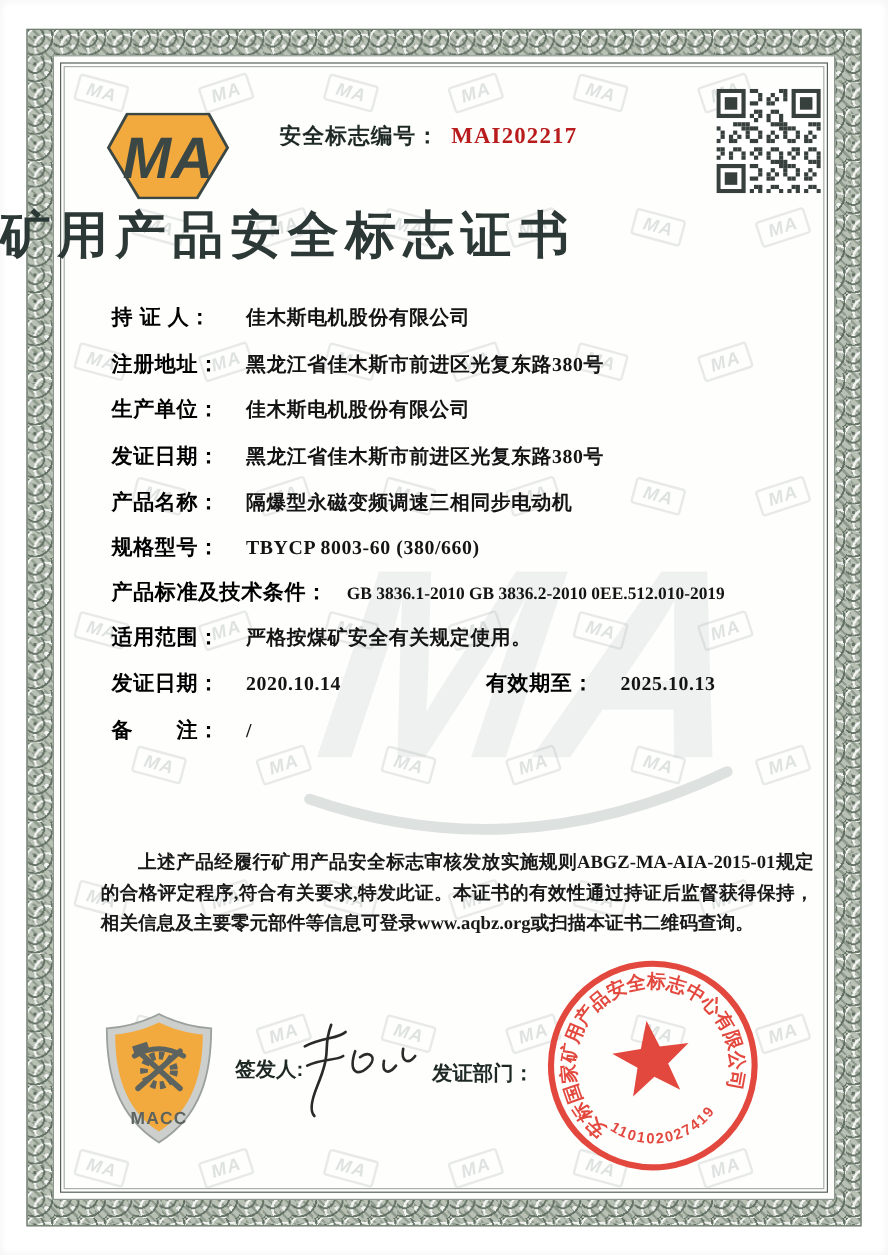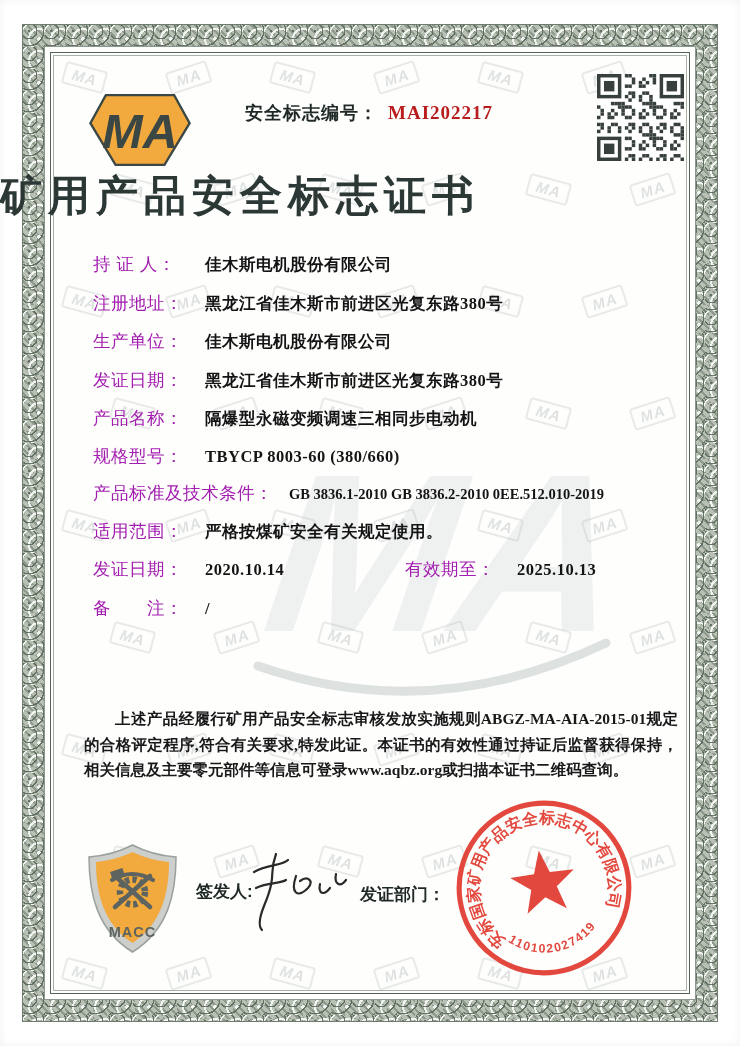--- a/index.html
+++ b/index.html
@@ -34,35 +34,35 @@
     position:absolute;left:225px;top:395px;font-size:225px;line-height:1;
     font-style:italic;font-weight:800;color:rgba(168,178,175,.17);
     transform:skewX(-8deg);font-family:"Liberation Sans",sans-serif;z-index:1;
   }
   .wm-arc{position:absolute;left:200px;top:575px;z-index:1;}
 
   .content{position:absolute;inset:0;z-index:3;}
 
   
   .ma-badge{position:absolute;left:88px;top:94px;width:104px;height:72px;}
-  .cert-no{position:absolute;left:245px;top:101px;display:flex;align-items:baseline;gap:10px;}
+  .cert-no{position:absolute;left:233px;top:101px;display:flex;align-items:baseline;gap:10px;}
   .cert-no .lbl{font-size:18px;font-weight:700;color:#1f2926;letter-spacing:1px;}
   .cert-no .val{font-size:19px;font-weight:600;color:#b91c1c;font-family:"Liberation Serif",serif;letter-spacing:1px;}
   .qr{position:absolute;left:597px;top:74px;width:87px;height:87px;}
 
   .title{
     position:absolute;left:0;right:0;top:168px;text-align:left;
     font-family:"Liberation Serif",serif;font-weight:800;font-size:42px;
     color:#2c3836;letter-spacing:6px;
   }
 
   
   .row{position:absolute;left:93px;width:570px;display:flex;align-items:baseline;}
   .row .lbl{
-    font-size:17.5px;font-weight:400;color:#a21caf;flex:0 0 auto;
+    font-size:17.5px;font-weight:700;color:#000000;flex:0 0 auto;
     min-width:112px;letter-spacing:.5px;
   }
   .row .val{
     font-size:16.5px;font-weight:600;color:#141414;
     font-family:"Liberation Serif",serif;letter-spacing:.5px;
   }
   .row.long .lbl{min-width:0;margin-right:16px;}
   .row.long .val{font-size:14.5px;letter-spacing:0;}
   .row .val.date{min-width:200px;}
 

